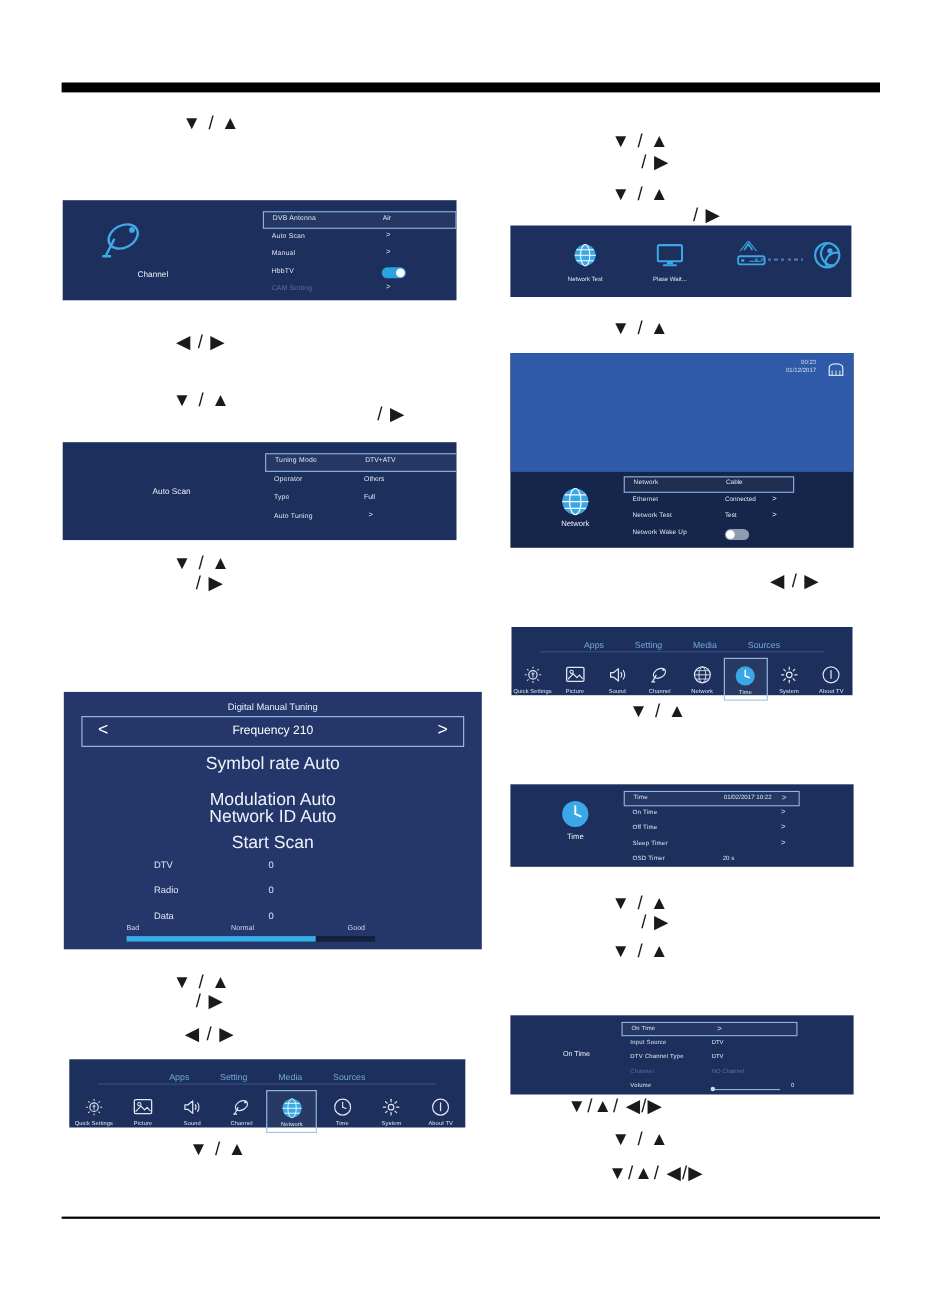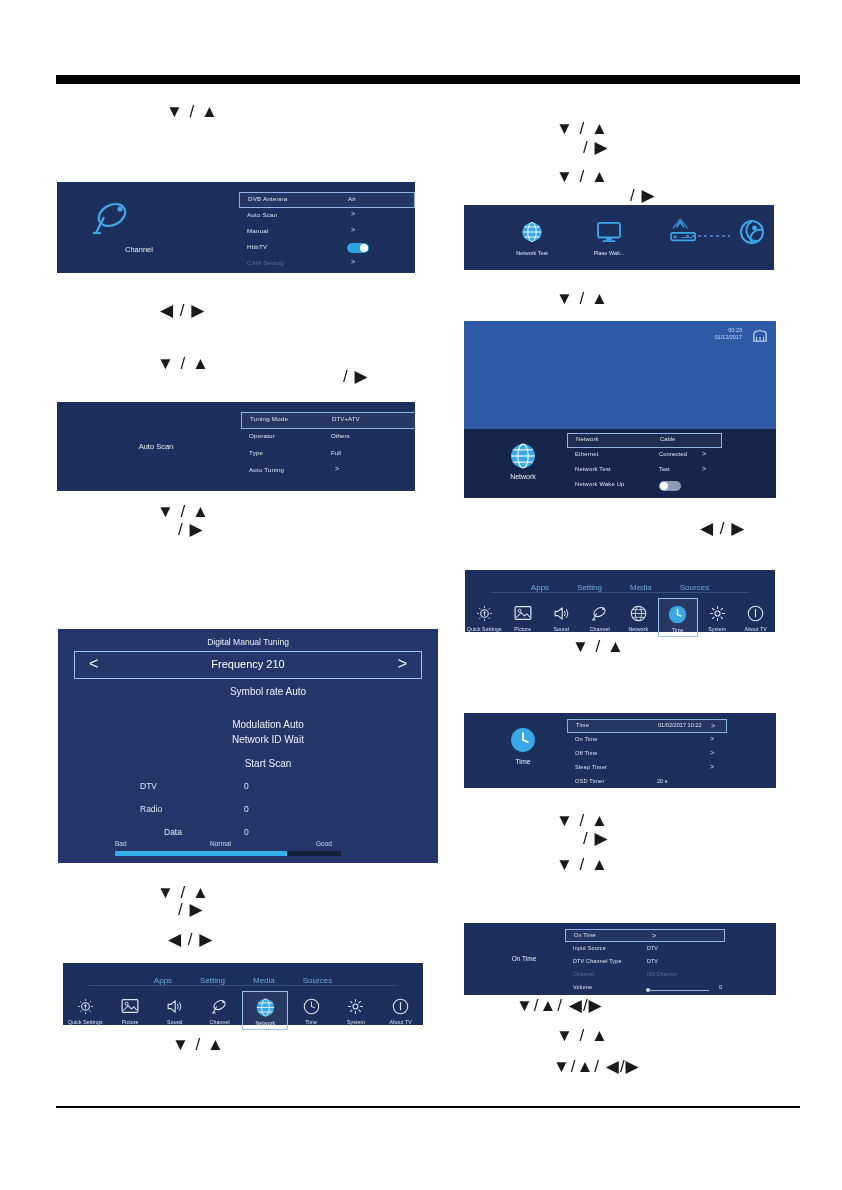--- a/index.html
+++ b/index.html
@@ -53,21 +53,21 @@
   .mi .mlabel{font-size:5.2px;color:#dfe6f3;margin-top:2px;letter-spacing:.1px;}
   .mi.active{border:1px solid #9dc2ef;background:rgba(255,255,255,.05);padding-bottom:3px;}
 
   
   .dmt{position:absolute;background:#25376a;}
   .dmt .title{position:absolute;top:8px;left:0;width:100%;text-align:center;color:#e8edf6;font-size:8.5px;}
   .dmt .freqbox{position:absolute;left:16px;right:16px;top:22px;height:26px;border:1px solid #9dc2ef;}
   .dmt .freqbox .ctr{position:absolute;left:0;right:0;top:6px;text-align:center;color:#fff;font-size:11px;}
   .dmt .freqbox .lf{position:absolute;left:14px;top:3px;color:#fff;font-size:16px;}
   .dmt .freqbox .rt{position:absolute;right:14px;top:3px;color:#fff;font-size:16px;}
-  .dmt .line{position:absolute;left:0;width:100%;text-align:center;color:#eef2f9;font-size:10px;padding-left:20px;}
+  .dmt .line{position:absolute;left:0;width:100%;text-align:center;color:#eef2f9;font-size:16px;}
   .dmt .statl{position:absolute;left:82px;color:#dfe6f3;font-size:8.5px;}
   .dmt .statv{position:absolute;left:186px;color:#dfe6f3;font-size:8.5px;}
   .dmt .qlab{position:absolute;color:#cfd9ec;font-size:6.5px;}
   .dmt .bartrack{position:absolute;left:57px;width:226px;height:5px;background:#141f3a;}
   .dmt .barfill{position:absolute;left:0;top:0;height:5px;background:#36b0ea;}
 
   
   .nt-item{position:absolute;text-align:center;}
   .nt-item .nlabel{font-size:5.5px;color:#dfe6f3;margin-top:3px;}
   .dots{position:absolute;height:2px;background:repeating-linear-gradient(to right,#4f76b8 0 3px,transparent 3px 6px);}
@@ -159,28 +159,28 @@
 
   <div class="dmt" style="left:58px;top:629px;width:380px;height:234px;">
     <div class="title">Digital Manual Tuning</div>
     <div class="freqbox">
       <div class="lf">&lt;</div>
       <div class="ctr">Frequency 210</div>
       <div class="rt">&gt;</div>
     </div>
     <div class="line" style="top:57px;">Symbol rate Auto</div>
     <div class="line" style="top:90px;">Modulation Auto</div>
-    <div class="line" style="top:105px;">Network ID Wait</div>
+    <div class="line" style="top:105px;">Network ID Auto</div>
     <div class="line" style="top:129px;">Start Scan</div>
 
     <div class="statl" style="top:152px;">DTV</div>
     <div class="statv" style="top:152px;">0</div>
     <div class="statl" style="top:175px;">Radio</div>
     <div class="statv" style="top:175px;">0</div>
-    <div class="statl" style="top:198px;margin-left:24px;">Data</div>
+    <div class="statl" style="top:198px;">Data</div>
     <div class="statv" style="top:198px;">0</div>
 
     <div class="qlab" style="left:57px;top:211px;">Bad</div>
     <div class="qlab" style="left:152px;top:211px;">Normal</div>
     <div class="qlab" style="left:258px;top:211px;">Good</div>
     <div class="bartrack" style="top:222px;">
       <div class="barfill" id="dmt-bar" style="width: 76%;"></div>
     </div>
   </div>
 

